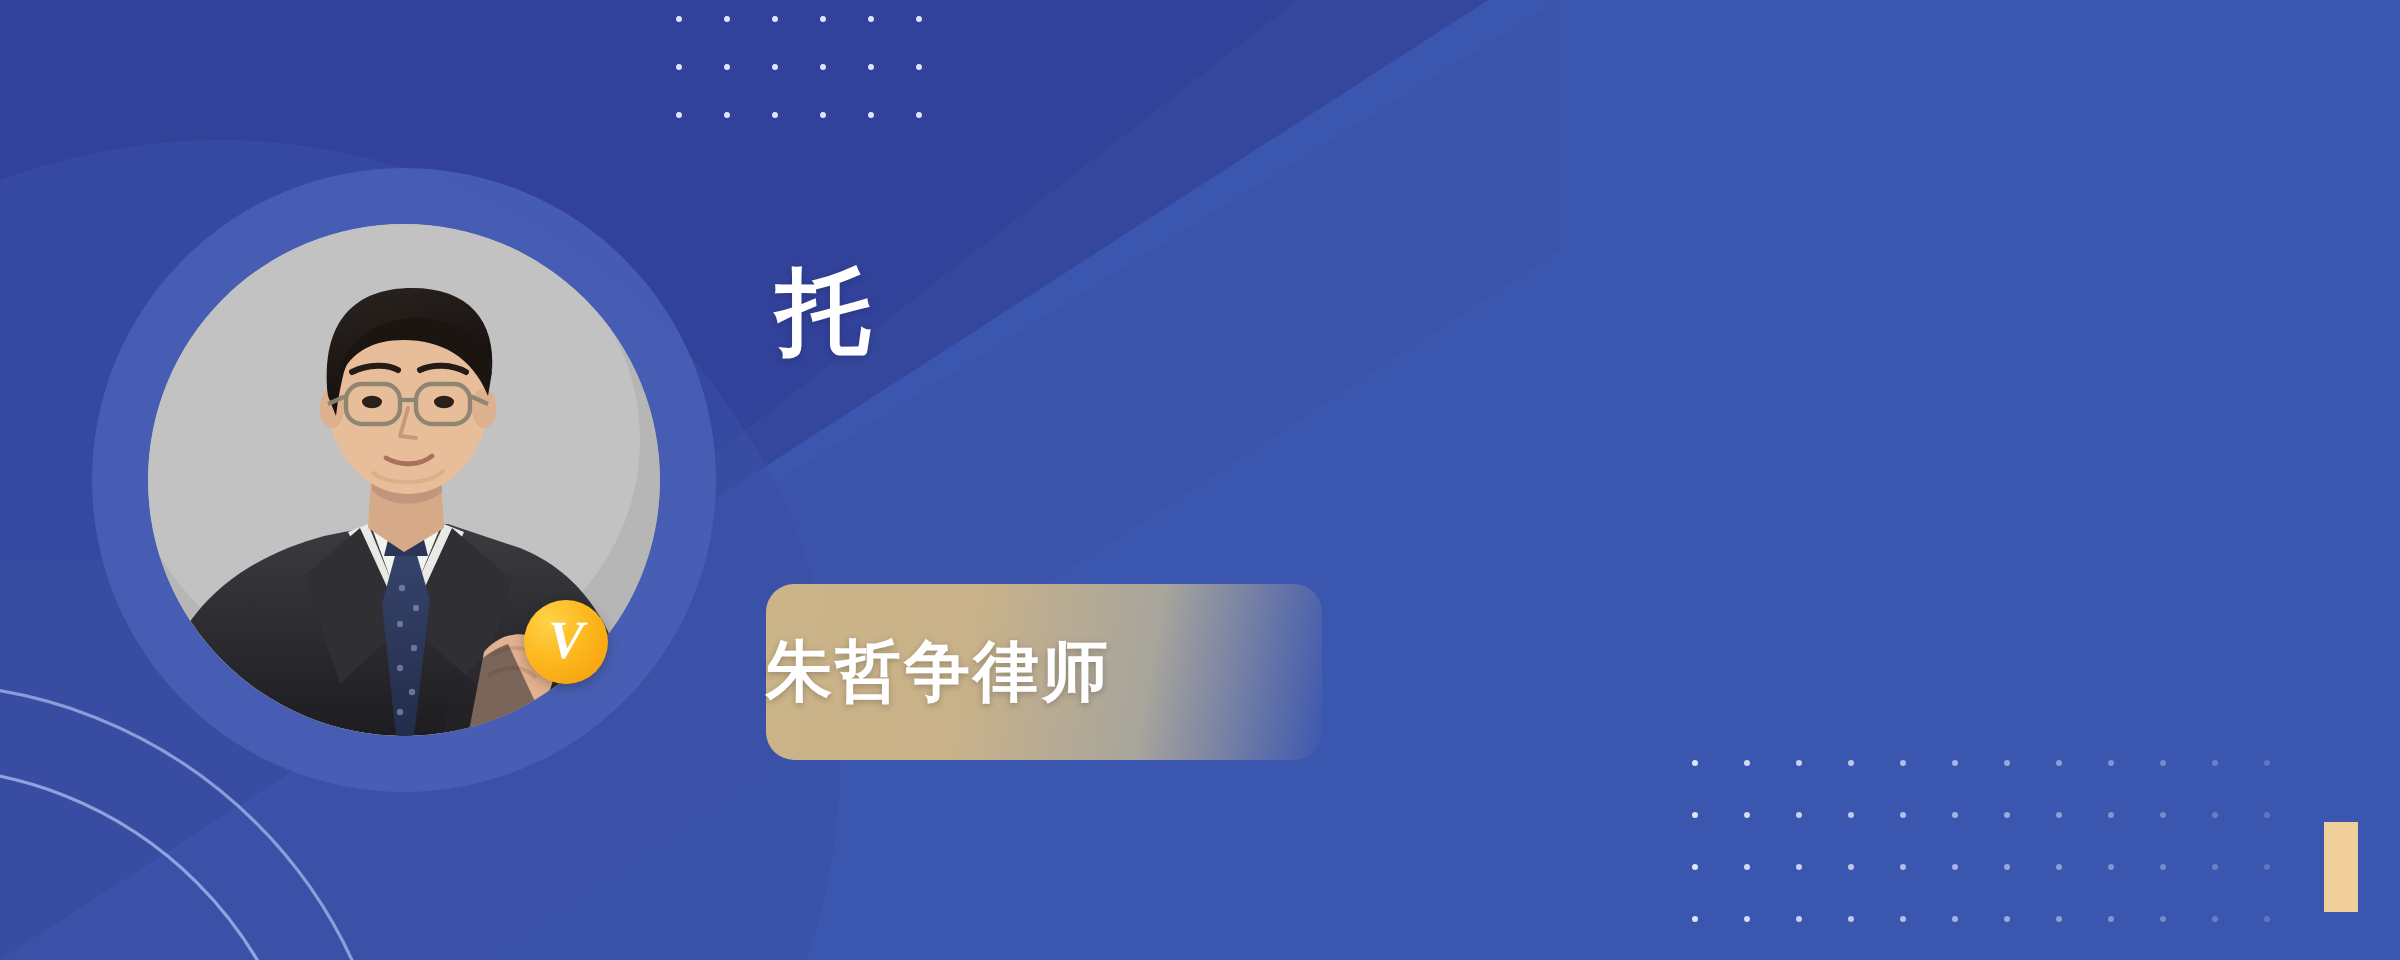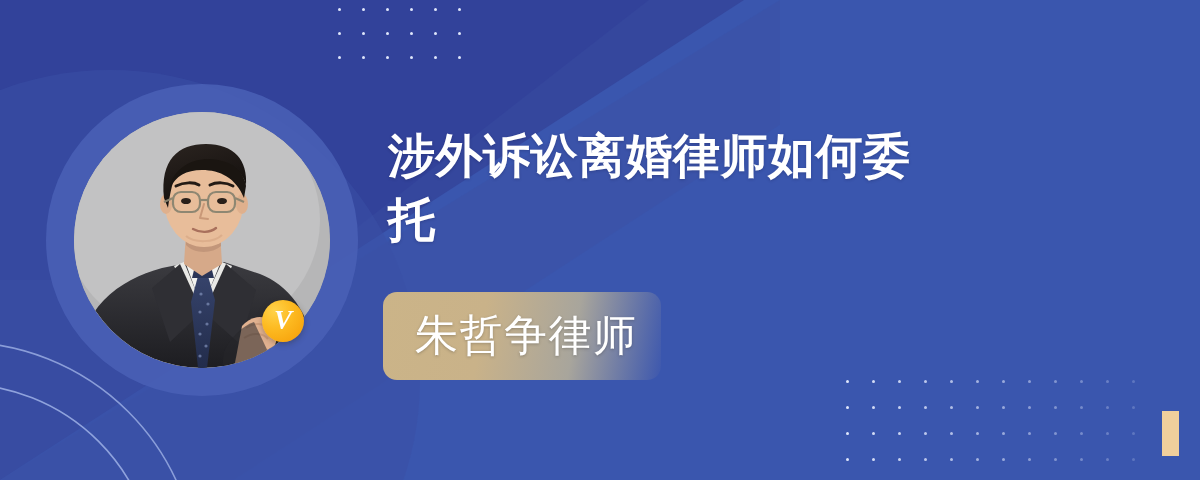--- a/index.html
+++ b/index.html
@@ -155,24 +155,23 @@
     left: 383px;
     top: 292px;
     width: 278px;
     height: 88px;
     border-radius: 14px;
     background: linear-gradient(100deg, #cbb488 0%, #c9b289 36%, #a8a59c 68%, rgba(70,92,174,.25) 100%);
     display: flex;
     align-items: center;
   }
   .name-badge .name-text {
-    margin-left: 32px;
     color: #ffffff;
-    font-size: 43px;
-    font-weight: 400;
+    font-size: 33px;
+    font-weight: 700;
     letter-spacing: 1.5px;
     text-shadow: 0 1px 3px rgba(40,40,40,.30);
   }
 
   
   .tan-bar {
     position: absolute;
     left: 1162px;
     top: 411px;
     width: 17px;
@@ -362,21 +361,20 @@
     </div>
 
     <div class="accent-dot"></div>
 
     <div class="verify-badge">
       <span class="v-glyph">V</span>
     </div>
   </div>
 
   <div class="headline">
-    <div>涉外诉讼离婚律师如何委</div>
     <div>托</div>
   </div>
 
   <div class="name-badge">
     <span class="name-text">朱哲争律师</span>
   </div>
 
   <div class="tan-bar"></div>
 
 </div>

